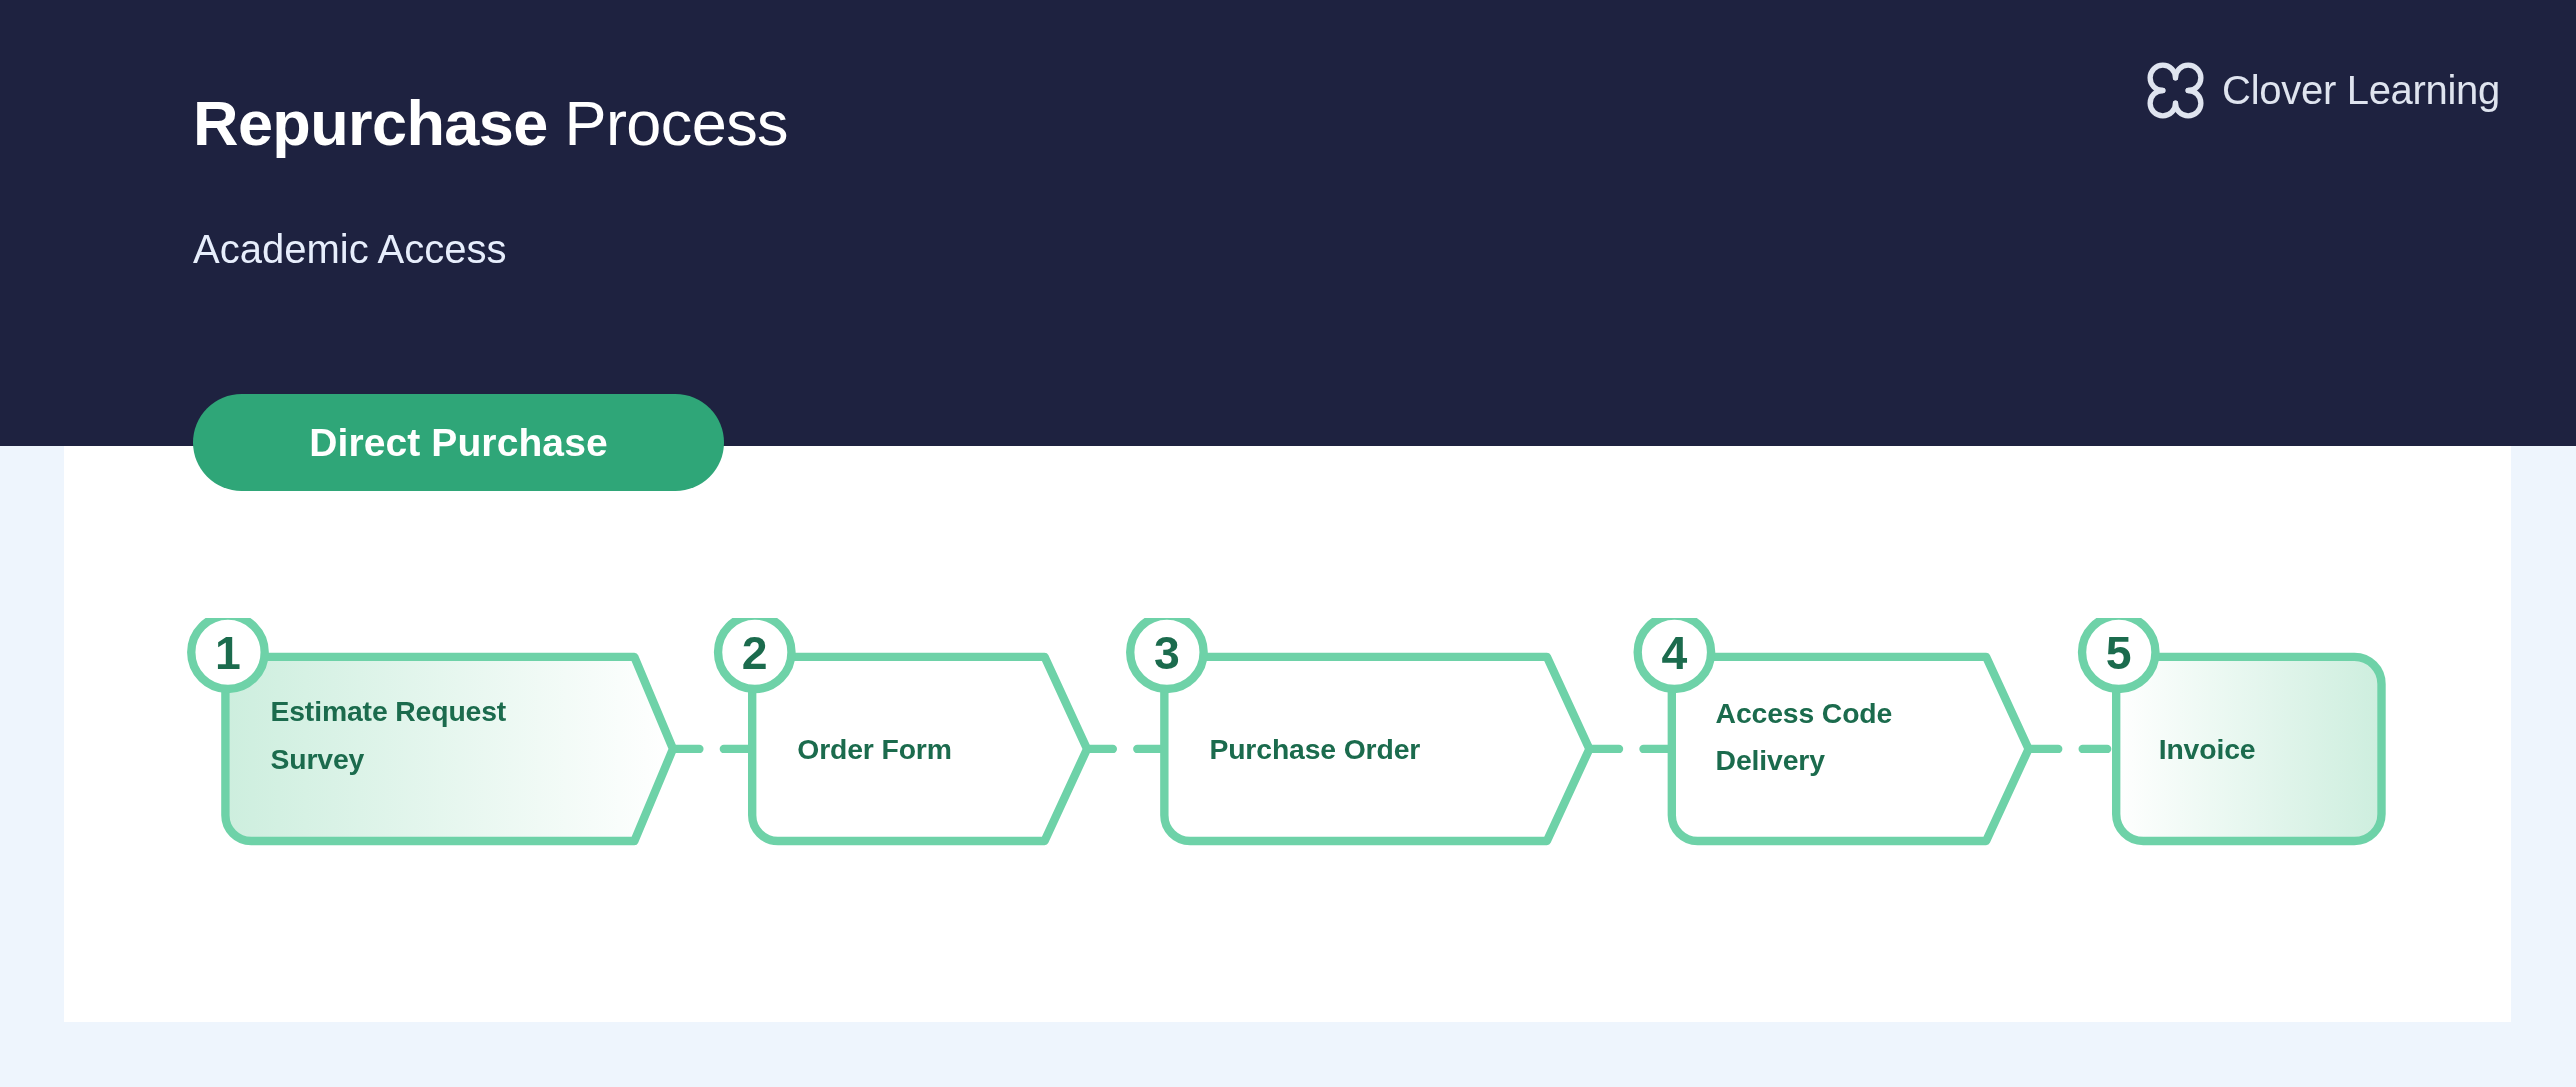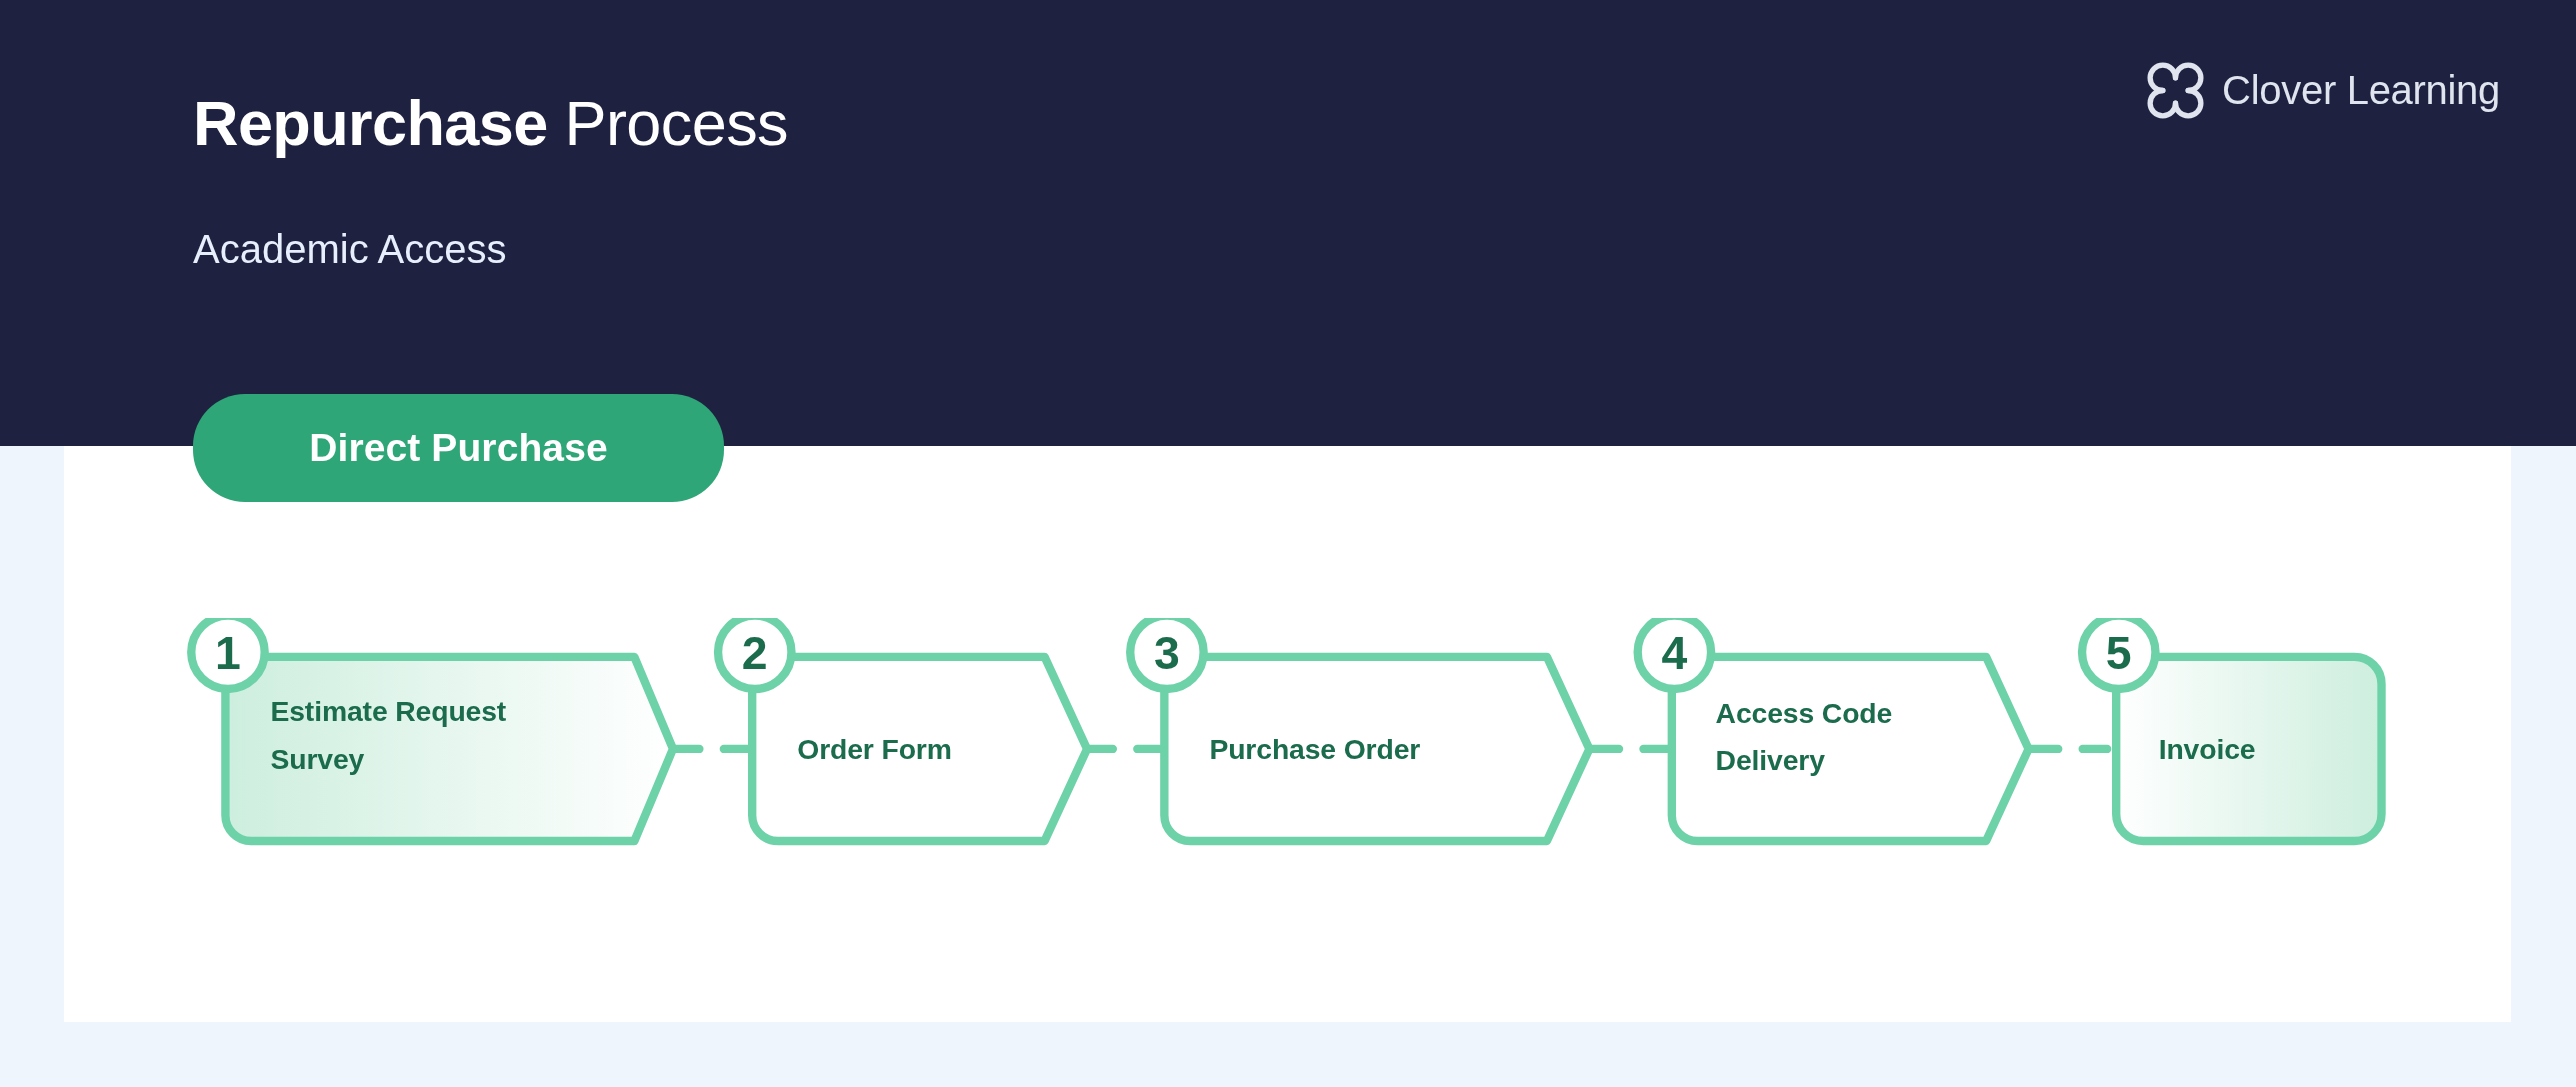--- a/index.html
+++ b/index.html
@@ -89,21 +89,21 @@
     background: #ffffff;
     z-index: 2;
   }
 
   
   .pill {
     position: absolute;
     left: 193px;
     top: 394px;
     width: 531px;
-    height: 108px;
+    height: 97px;
     border-radius: 52px;
     background: #2fa678;
     display: flex;
     align-items: center;
     justify-content: center;
     z-index: 6;
   }
   .pill-label {
     font-size: 39px;
     font-weight: 700;

